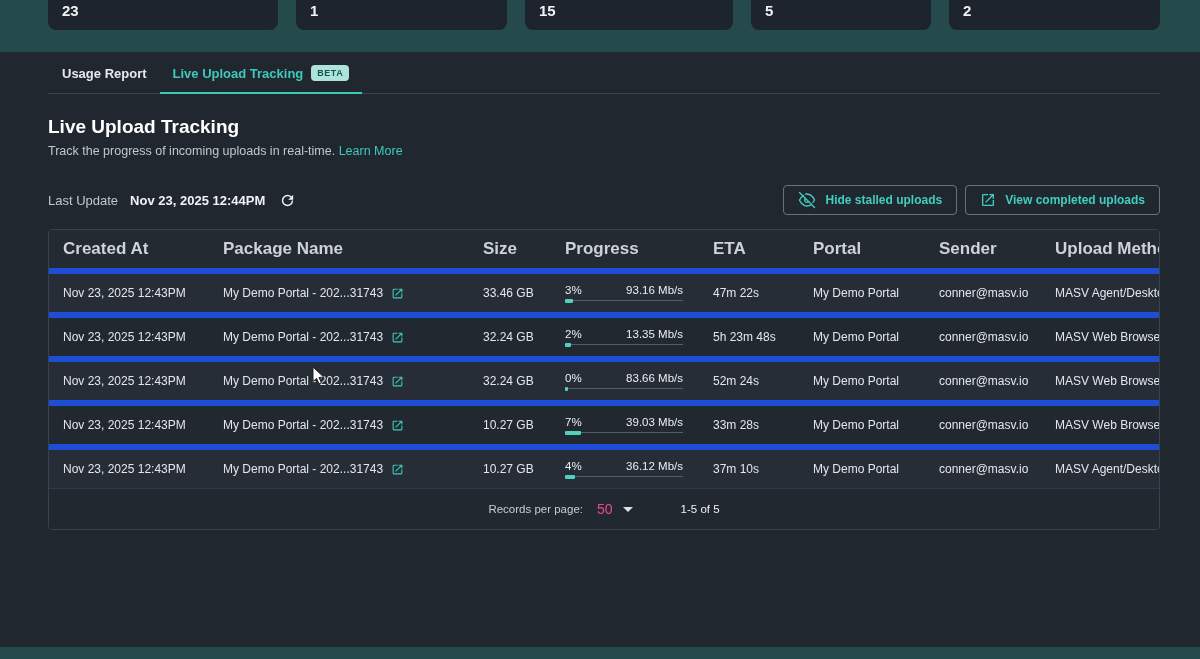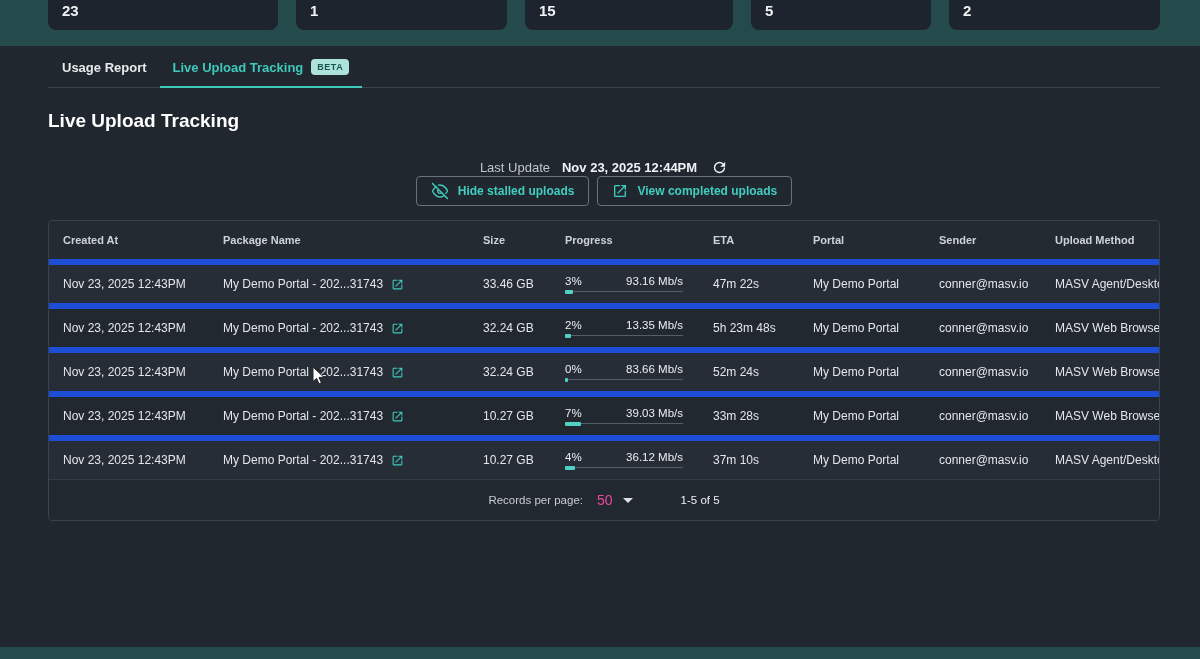--- a/index.html
+++ b/index.html
@@ -3,21 +3,21 @@
 <meta charset="utf-8">
 <style>
   html,body { margin:0; padding:0; }
   body {
     width:1200px; height:659px; position:relative; overflow:hidden;
     background:#20272f;
     font-family:"Liberation Sans", sans-serif;
     -webkit-font-smoothing:antialiased;
   }
   
-  .top-band { height:46px; background:#254a4c; position:relative; }
+  .top-band { height:52px; background:#254a4c; position:relative; }
   .stat-cards { position:absolute; left:48px; top:-18px; width:1112px; display:flex; gap:18px; }
   .stat-card {
     height:48px; background:#1e242d; border-radius:8px; box-sizing:border-box;
     padding:20px 0 0 14px;
   }
   .stat-card.c0 { width:230px; } .stat-card.c1 { width:211px; }
   .stat-card.c2 { width:208px; } .stat-card.c3 { width:180px; }
   .stat-card.c4 { width:211px; }
   .stat-value { color:#f0f2f4; font-weight:bold; font-size:15px; }
 
@@ -37,21 +37,21 @@
     background:#aee3dc; color:#165550; font-size:9px; font-weight:bold;
     padding:3px 6px; border-radius:4px; letter-spacing:.5px;
   }
 
   
   .content { padding:0 40px 0 48px; }
   .page-title { margin:22px 0 0; font-size:19px; font-weight:bold; color:#ffffff; }
   .page-subtitle { margin-top:6px; font-size:12.5px; color:#c2c7cc; }
   .link { color:#3ec9bb; text-decoration:none; cursor:pointer; }
 
-  .controls { display:flex; justify-content:space-between; align-items:center; margin-top:27px;flex-direction:column; }
+  .controls { display:flex; justify-content:space-between; align-items:center; margin-top:27px; }
   .last-update { display:flex; align-items:center; gap:12px; font-size:13px; }
   .lu-label { color:#c2c7cc; }
   .lu-value { color:#f0f2f4; font-weight:bold; }
   .refresh-btn { background:none; border:none; padding:0; margin-left:2px; cursor:pointer; display:flex; }
 
   .btns { display:flex; gap:8px; }
   .btn {
     display:flex; align-items:center; gap:9px; height:30px; padding:0 14px;
     border:1px solid #6a737b; border-radius:4px; background:transparent;
     color:#41cdbf; font-size:12px; font-weight:bold; cursor:pointer;
@@ -66,21 +66,21 @@
   .trow {
     display:grid;
     grid-template-columns:160px 260px 82px 148px 100px 126px 116px 1fr;
     align-items:center; height:38px;
   }
   .trow.head { background:#232a32; }
   .trow.data { border-top:6px solid #1d4ed8; }
   .row-light { background:#262d36; }
   .row-dark  { background:#212830; }
   .cell { padding-left:14px; font-size:12px; color:#e4e7ea; white-space:nowrap; }
-  .head .cell { font-size:11px; color:#ced3d8; font-weight:bold; }
+  .head .cell { font-size:17px; color:#ced3d8; font-weight:bold; }
   .pkg { display:flex; align-items:flex-end; gap:8px; }
   .ext-icon { flex:0 0 auto; cursor:pointer; }
 
   .progress-wrap { width:118px; }
   .progress-top { display:flex; justify-content:space-between; font-size:11.5px; color:#eceff1; }
   .progress-track { margin-top:3px; position:relative; height:4px; }
   .track-line { position:absolute; top:1px; left:0; right:0; height:1.5px; background:#565f68; }
   .fill { position:absolute; top:0; left:0; height:4px; background:#4fd1c3; border-radius:1px; }
 
   .tfoot {
@@ -127,20 +127,24 @@
   </div>
   <div class="tab active">
     <span>Live Upload Tracking</span>
     <span class="beta-badge">BETA</span>
   </div>
   <div class="tab-divider"></div>
 </div>
 
 <div class="content">
   <h1 class="page-title">Live Upload Tracking</h1>
+  <div class="page-subtitle">
+    <span>Track the progress of incoming uploads in real-time.</span>
+    <span class="link">Learn More</span>
+  </div>
 
   <div class="controls">
     <div class="last-update">
       <span class="lu-label">Last Update</span>
       <span class="lu-value">Nov 23, 2025 12:44PM</span>
       <button class="refresh-btn">
         <span style="display:flex;">
           <svg width="17" height="17" viewBox="0 0 24 24" fill="#eef1f3">
             <path d="M17.65 6.35A7.95 7.95 0 0 0 12 4a8 8 0 1 0 8 8h-2a6 6 0 1 1-1.76-4.24L13 11h7V4l-2.35 2.35z"></path>
           </svg>

